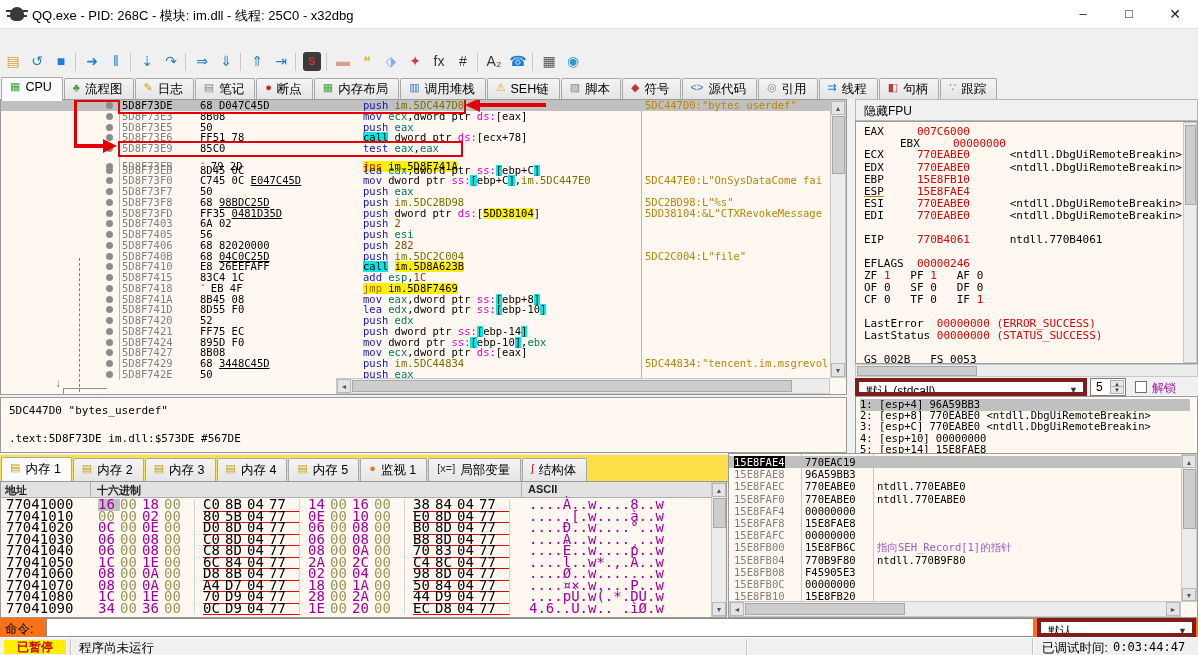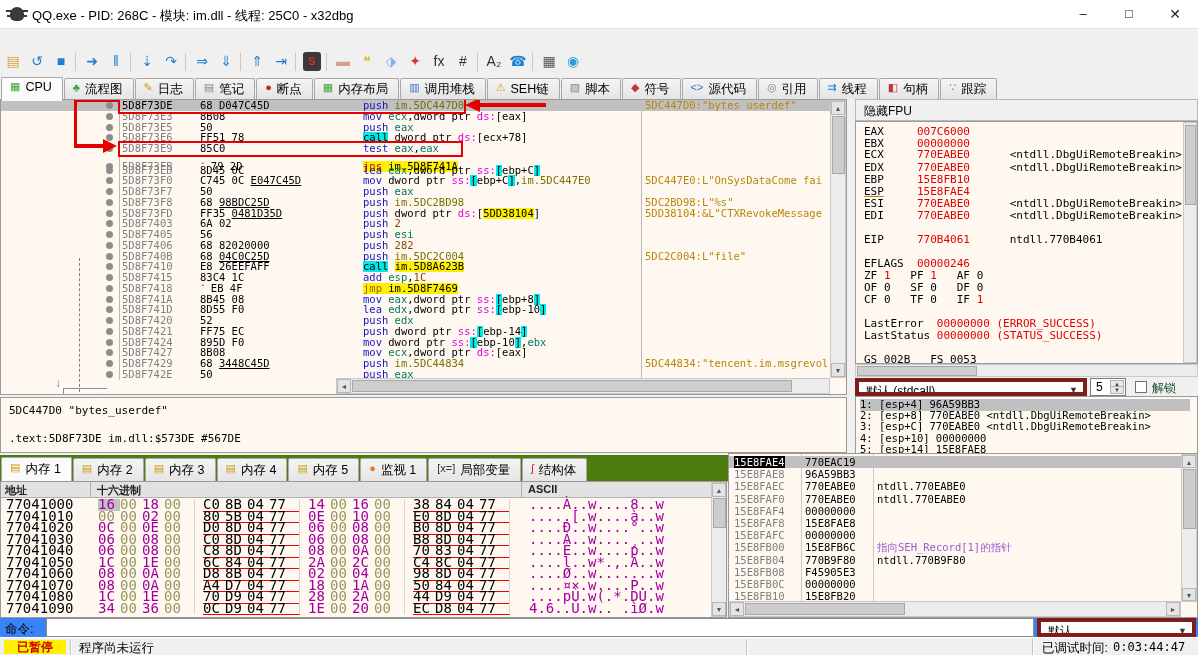--- a/index.html
+++ b/index.html
@@ -37,24 +37,24 @@
        border-radius:2px 2px 0 0;font-size:12.5px;color:#000;vertical-align:bottom;}
   .tab.sel{background:#FBFBFB;height:21px;margin-top:1px;position:relative;z-index:2;}
   .tabico{display:inline-block;margin-right:5px;font-size:11px;vertical-align:top;}
 
   
   .pane{background:#FFF8F0;border:1px solid #9A9A9A;box-sizing:border-box;}
   .disasm{left:0;top:99px;width:847px;height:296px;overflow:hidden;}
   .infopane{left:0;top:397px;width:847px;height:56px;}
   .splitter{left:847px;top:99px;width:8px;height:356px;background:#F0F0F0;}
   .regswrap{left:855px;top:99px;width:343px;height:356px;background:#F0F0F0;}
-  .btabs{left:0;top:455px;width:728px;height:26px;background:#4d7c0f;border-bottom:1px solid #A8A8A8;}
+  .btabs{left:0;top:455px;width:728px;height:26px;background:#fde047;border-bottom:1px solid #A8A8A8;}
   .hexpane{left:0;top:481px;width:727px;height:137px;overflow:hidden;}
   .stackpane{left:728px;top:453px;width:470px;height:165px;overflow:hidden;}
-  .cmdrow{left:0;top:618px;width:1198px;height:19px;background:#3b82f6;}
+  .cmdrow{left:0;top:618px;width:1198px;height:19px;background:#f97316;}
   .statusbar{left:0;top:637px;width:1198px;height:18px;background:#F0F0F0;border-top:1px solid #FFFFFF;}
 
   
   .drow{position:absolute;left:0;width:830px;height:11px;font-size:10.5px;line-height:11px;white-space:pre;}
   .drow.sel{background:#C0C0C0;}
   .dot{position:absolute;left:105px;top:2px;width:7px;height:7px;border-radius:4px;background:#8C8C8C;}
   .c-addr{position:absolute;left:121px;color:#7F7F7F;}
   .drow.sel .c-addr{color:#000;}
   .c-bytes{position:absolute;left:199px;color:#000;}
   .c-instr{position:absolute;left:362px;width:276px;overflow:hidden;}
@@ -97,21 +97,21 @@
   .rline{position:absolute;left:8px;font-size:11px;line-height:12px;white-space:pre;text-align:center;}
   .k{color:#000;} .ku{color:#000;text-decoration:underline #B8860B;} .rv{color:#E00000;}
   .combo{position:absolute;background:#FFFFFF;border:4px solid #7f1d1d;box-sizing:border-box;
          font-size:12px;padding:1px 0 0 7px;white-space:nowrap;overflow:hidden;}
   .combo .arr{position:absolute;right:5px;top:3px;font-size:9px;color:#333;}
   .spin{position:absolute;background:#FFFFFF;border:1px solid #7A7A7A;box-sizing:border-box;
         font-size:12px;padding:1px 0 0 5px;}
   .spinbtn{position:absolute;right:1px;width:14px;height:8px;background:#E8E8E8;border:1px solid #B0B0B0;
            font-size:6px;line-height:7px;text-align:center;color:#444;box-sizing:border-box;}
   .chk{position:absolute;width:12px;height:12px;background:#FFF;border:1px solid #707070;box-sizing:border-box;}
-  .chklbl{position:absolute;font-size:12px;color:#14532d;}
+  .chklbl{position:absolute;font-size:12px;color:#a21caf;}
   .argsarea{position:absolute;left:0;top:297px;width:343px;height:59px;background:#FFF8F0;
             border:1px solid #9A9A9A;box-sizing:border-box;overflow:hidden;}
   .aline{position:absolute;left:4px;width:330px;font-size:10.5px;line-height:11.5px;white-space:pre;color:#000;}
   .aline.sel{background:#C0C0C0;}
 
   
   .btab{display:inline-block;height:22px;margin-top:3px;margin-left:1px;padding:3px 10px 0 8px;
         background:linear-gradient(#F4F4F4,#E3E3E3);border:1px solid #A8A8A8;border-bottom:none;
         border-radius:2px 2px 0 0;font-size:12.5px;color:#000;vertical-align:bottom;}
   .btab.sel{background:#FBFBFB;height:23px;margin-top:2px;}
@@ -233,21 +233,21 @@
 
   <div class="abs splitter"></div>
 
   <div class="abs regswrap">
     <div class="regheader">隐藏FPU</div>
     <div class="regsarea" id="regsarea">
       <div class="sbtrack" style="right:0;top:0;width:14px;height:241px;">
         <div class="sbthumb" style="left:1px;top:2px;width:11px;height:80px;"></div>
       </div>
     <div class="mono rline" style="top: 4px;"><span class="k">EAX     </span><span class="rv">007C6000</span></div>
-        <div class="mono rline" style="top: 16px;"><span class="k">EBX     </span><span class="rv">00000000</span></div>
+        <div class="mono rline" style="top: 16px; margin-left: 36px;"><span class="k">EBX     </span><span class="rv">00000000</span></div>
         <div class="mono rline" style="top: 27px;"><span class="k">ECX     </span><span class="rv">770EABE0</span><span class="k">      </span><span class="k">&lt;ntdll.DbgUiRemoteBreakin&gt;</span></div>
         <div class="mono rline" style="top: 40px;"><span class="k">EDX     </span><span class="rv">770EABE0</span><span class="k">      </span><span class="k">&lt;ntdll.DbgUiRemoteBreakin&gt;</span></div>
         <div class="mono rline" style="top: 52px;"><span class="k">EBP     </span><span class="rv">15E8FB10</span></div>
         <div class="mono rline" style="top: 64px;"><span class="ku">ESP</span><span class="k">     </span><span class="rv">15E8FAE4</span></div>
         <div class="mono rline" style="top: 76px;"><span class="k">ESI     </span><span class="rv">770EABE0</span><span class="k">      </span><span class="k">&lt;ntdll.DbgUiRemoteBreakin&gt;</span></div>
         <div class="mono rline" style="top: 88px;"><span class="k">EDI     </span><span class="rv">770EABE0</span><span class="k">      </span><span class="k">&lt;ntdll.DbgUiRemoteBreakin&gt;</span></div>
         <div class="mono rline" style="top: 100px;"></div>
         <div class="mono rline" style="top: 112px;"><span class="k">EIP     </span><span class="rv">770B4061</span><span class="k">      </span><span class="k">ntdll.770B4061</span></div>
         <div class="mono rline" style="top: 124px;"></div>
         <div class="mono rline" style="top: 136px;"><span class="k">EFLAGS  </span><span class="rv">00000246</span></div>

